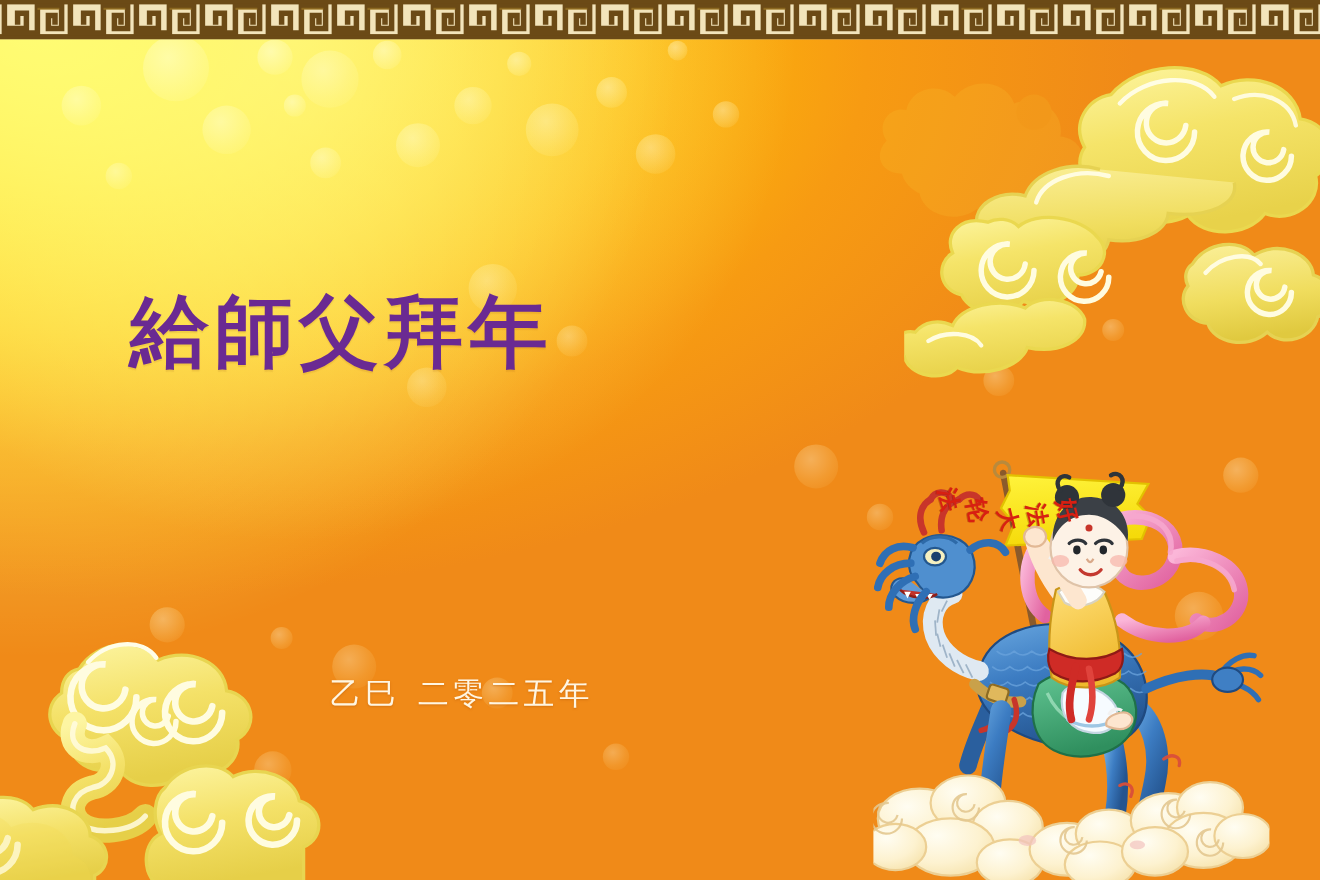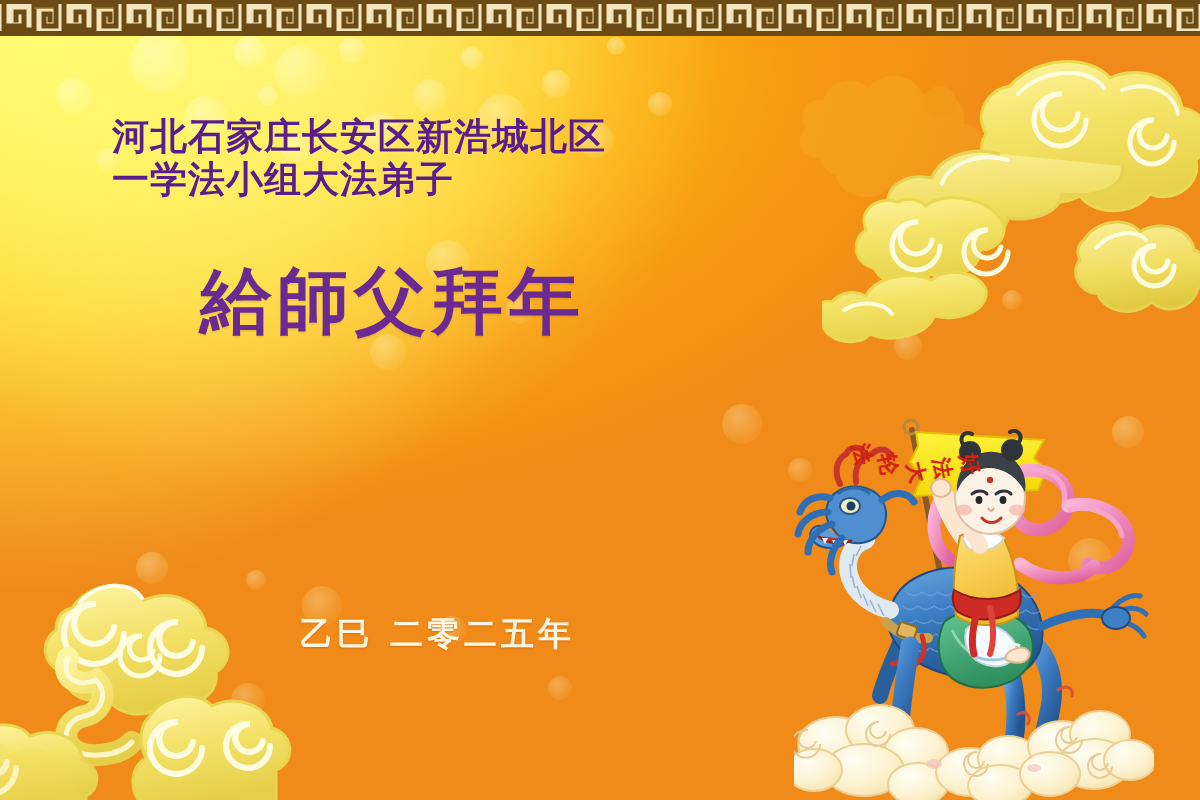--- a/index.html
+++ b/index.html
@@ -55,27 +55,27 @@
     color:#6a2a92;
     font-weight:700;
     line-height:1.10;
   }
   #greeting-block .gl{
     font-size:72px;
     white-space:nowrap;
     letter-spacing:5px;
     text-shadow:0 2px 1px rgba(120,50,0,.10);
   }
-  #greeting-block .gl1{margin-left:82px;}
+  #greeting-block .gl1{}
   #greeting-block .gl2{margin-left:0px;}
 
   #year-block{
     position:absolute;left:300px;top:612px;z-index:30;
     color:#fff6e2;
-    font-size:33px;font-weight:700;letter-spacing:4px;white-space:nowrap;
+    font-size:28px;font-weight:400;letter-spacing:4px;white-space:nowrap;
     text-shadow:0 1px 2px rgba(160,70,0,.35);
   }
   #year-block .gap{display:inline-block;width:16px;}
 
   
   #illustration{position:absolute;right:46px;bottom:-4px;width:360px;height:390px;z-index:25;}
 
   #banner-text-layer{
     position:absolute;z-index:27;
     left:852px;top:434px;width:150px;height:62px;
@@ -245,24 +245,20 @@
 
   <div class="cloudwrap" id="cloud-bottom-left2">
     <svg viewBox="0 0 220 170" width="220" height="170">
       <g fill="#f3d94f" opacity=".5">
         <path d="M0,90 C16,66 56,62 70,82 C98,70 126,86 126,108
                  C146,114 148,140 130,148 L130,170 L0,170 Z"></path>
       </g>
     </svg>
   </div>
 
-  <div id="sender-block" class="cn">
-    <div class="ln">河北石家庄长安区新浩城北区</div>
-    <div class="ln">一学法小组大法弟子</div>
-  </div>
 
   <div id="greeting-block" class="cn">
     <div class="gl gl1">給師父拜年</div>
   </div>
 
   <div id="year-block" class="cn">
     <span>乙巳</span><span class="gap"></span><span>二零二五年</span>
   </div>
 
   <div id="illustration">

